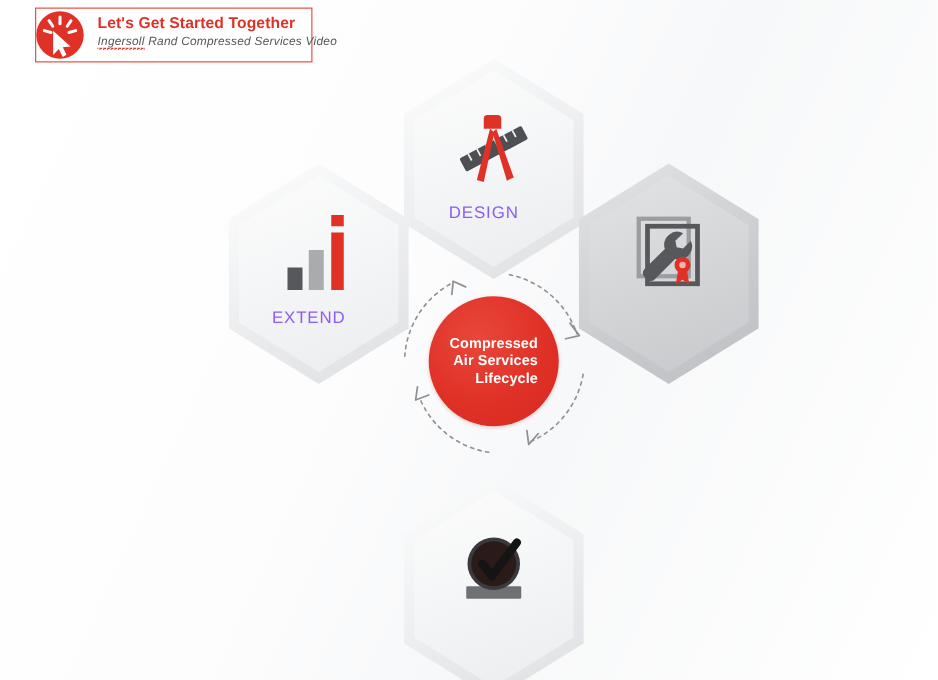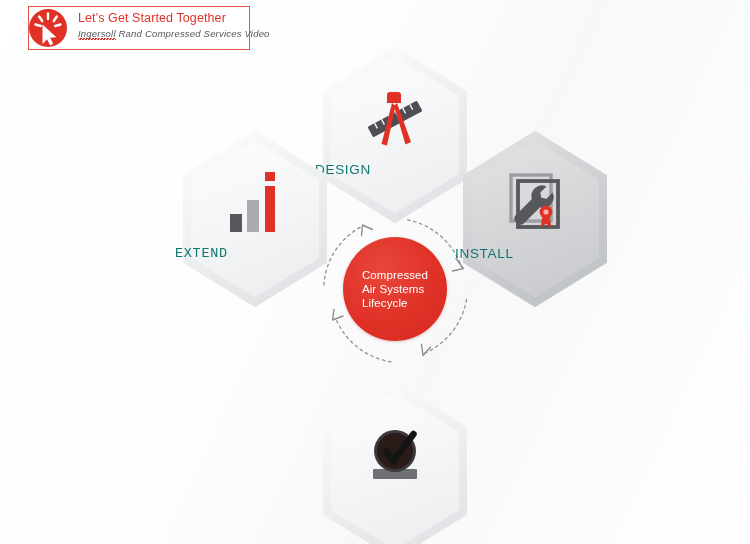--- a/index.html
+++ b/index.html
@@ -27,21 +27,21 @@
   }
   #header-logo{
     position:absolute;left:26px;top:6px;
     width:44px;height:44px;z-index:41;
   }
   #header-text{
     position:absolute;left:78px;top:11px;
     width:176px;z-index:42;
   }
   #header-title{
-    font-size:12.5px;font-weight:normal;color:#e03127;
+    font-size:12.5px;font-weight:bold;color:#e03127;
     letter-spacing:.1px;line-height:14px;white-space:nowrap;
   }
   #header-sub{
     margin-top:3px;
     font-size:9.5px;font-style:italic;color:#55565a;
     letter-spacing:.2px;line-height:12px;white-space:nowrap;
   }
   #header-sub .squiggle{
     position:relative;
     background-image:
@@ -73,34 +73,35 @@
   }
   .hex-inner.dark{
     background:linear-gradient(160deg,#e3e4e6 0%,#d5d7d9 45%,#c6c8cb 100%);
   }
   .hex-icon{
     position:absolute;left:0;right:0;top:42px;height:66px;
     display:flex;align-items:center;justify-content:center;
   }
   .hex-label{
     position:absolute;left:0;right:16px;top:118px;
-    font-size:13.5px;color:#0f766e;letter-spacing:.7px;
+    text-align:center;
+    font-size:13.5px;color:#8b5cf6;letter-spacing:.7px;
   }
   
   #center-ring{position:absolute;left:311px;top:205px;width:168px;height:168px;}
   #center-circle{
     position:absolute;left:343px;top:237px;width:104px;height:104px;
     border-radius:50%;
     background:radial-gradient(circle at 38% 32%,#e8473a 0%,#e03127 55%,#d5291f 100%);
     display:flex;align-items:center;justify-content:center;
     box-shadow:0 1px 3px rgba(150,40,30,.25);
   }
   #center-text{
-    color:#ffffff;font-size:11.5px;font-weight:normal;
-    line-height:14px;text-align:left;letter-spacing:.1px;
+    color:#ffffff;font-size:11.5px;font-weight:bold;
+    line-height:14px;text-align:right;letter-spacing:.1px;
   }
 </style>
 </head>
 <body>
 
 <div id="page-bg"></div>
 
 <div id="header-badge"></div>
 
 <div id="header-logo">
@@ -137,21 +138,21 @@
         <polyline points="119.5,142 112,150.5 110.5,139.5"></polyline>
         <polyline points="23,104.5 21.5,115 32,111"></polyline>
         <polyline points="50.5,30.5 51.5,20 61.5,24.5"></polyline>
       </g>
     </svg>
   </div>
 
   <div id="center-circle">
     <div id="center-text">
       <div>Compressed</div>
-      <div>Air Systems</div>
+      <div>Air Services</div>
       <div>Lifecycle</div>
     </div>
   </div>
 
   <div class="hex-node" style="left:315px;top:44px;">
     <div class="hex-shape"></div>
     <div class="hex-inner"></div>
     <div class="hex-icon">
       <svg width="68" height="62" viewBox="0 0 68 62">
 
@@ -187,39 +188,38 @@
         <g fill="#57585c">
           <path d="M44.5 14.5 a10.5 10.5 0 0 0 -14.6 12.6 L13.5 43.4 a4.2 4.2 0 0 0 0 6 l2.2 2.2 a4.2 4.2 0 0 0 6 0 L38.1 35.2 A10.5 10.5 0 0 0 50.6 20.6 l-6.1 6.1 -5.2 -1 -1 -5.2 z"></path>
         </g>
         <g>
           <circle cx="44" cy="40" r="6.4" fill="#e03127"></circle>
           <circle cx="44" cy="40" r="2.6" fill="#f5b2ab"></circle>
           <path d="M40.3 45 L38.6 55.5 L44 51.8 L49.4 55.5 L47.7 45 Z" fill="#e03127"></path>
         </g>
       </svg>
     </div>
-    <div class="hex-label">INSTALL</div>
   </div>
 
 
   <div class="hex-node" style="left:315px;top:380px;">
     <div class="hex-shape"></div>
     <div class="hex-inner"></div>
     <div class="hex-icon">
       <svg width="64" height="60" viewBox="0 0 64 60">
         <rect x="10" y="44" width="44" height="10" rx="1" fill="#6e7074"></rect>
         <circle cx="32" cy="26" r="21" fill="#3a3a3c"></circle>
         <circle cx="32" cy="26" r="18" fill="#2a1a18"></circle>
         <path d="M23 26 L30.5 36 L50.5 9" fill="none" stroke="#141414" stroke-width="6.5" stroke-linecap="round" stroke-linejoin="round"></path>
       </svg>
     </div>
   </div>
 
 
-  <div class="hex-node" style="left:175px;top:128px;font-family:Liberation Mono, monospace;">
+  <div class="hex-node" style="left:175px;top:128px;">
     <div class="hex-shape"></div>
     <div class="hex-inner"></div>
     <div class="hex-icon">
       <svg width="56" height="62" viewBox="0 0 56 62">
         <rect x="3" y="42" width="12" height="18" fill="#57585c"></rect>
         <rect x="20" y="28" width="12" height="32" fill="#a9abae"></rect>
         <rect x="38" y="14" width="10" height="46" fill="#e03127"></rect>
         <rect x="38" y="0" width="10" height="9" fill="#e03127"></rect>
       </svg>
     </div>

